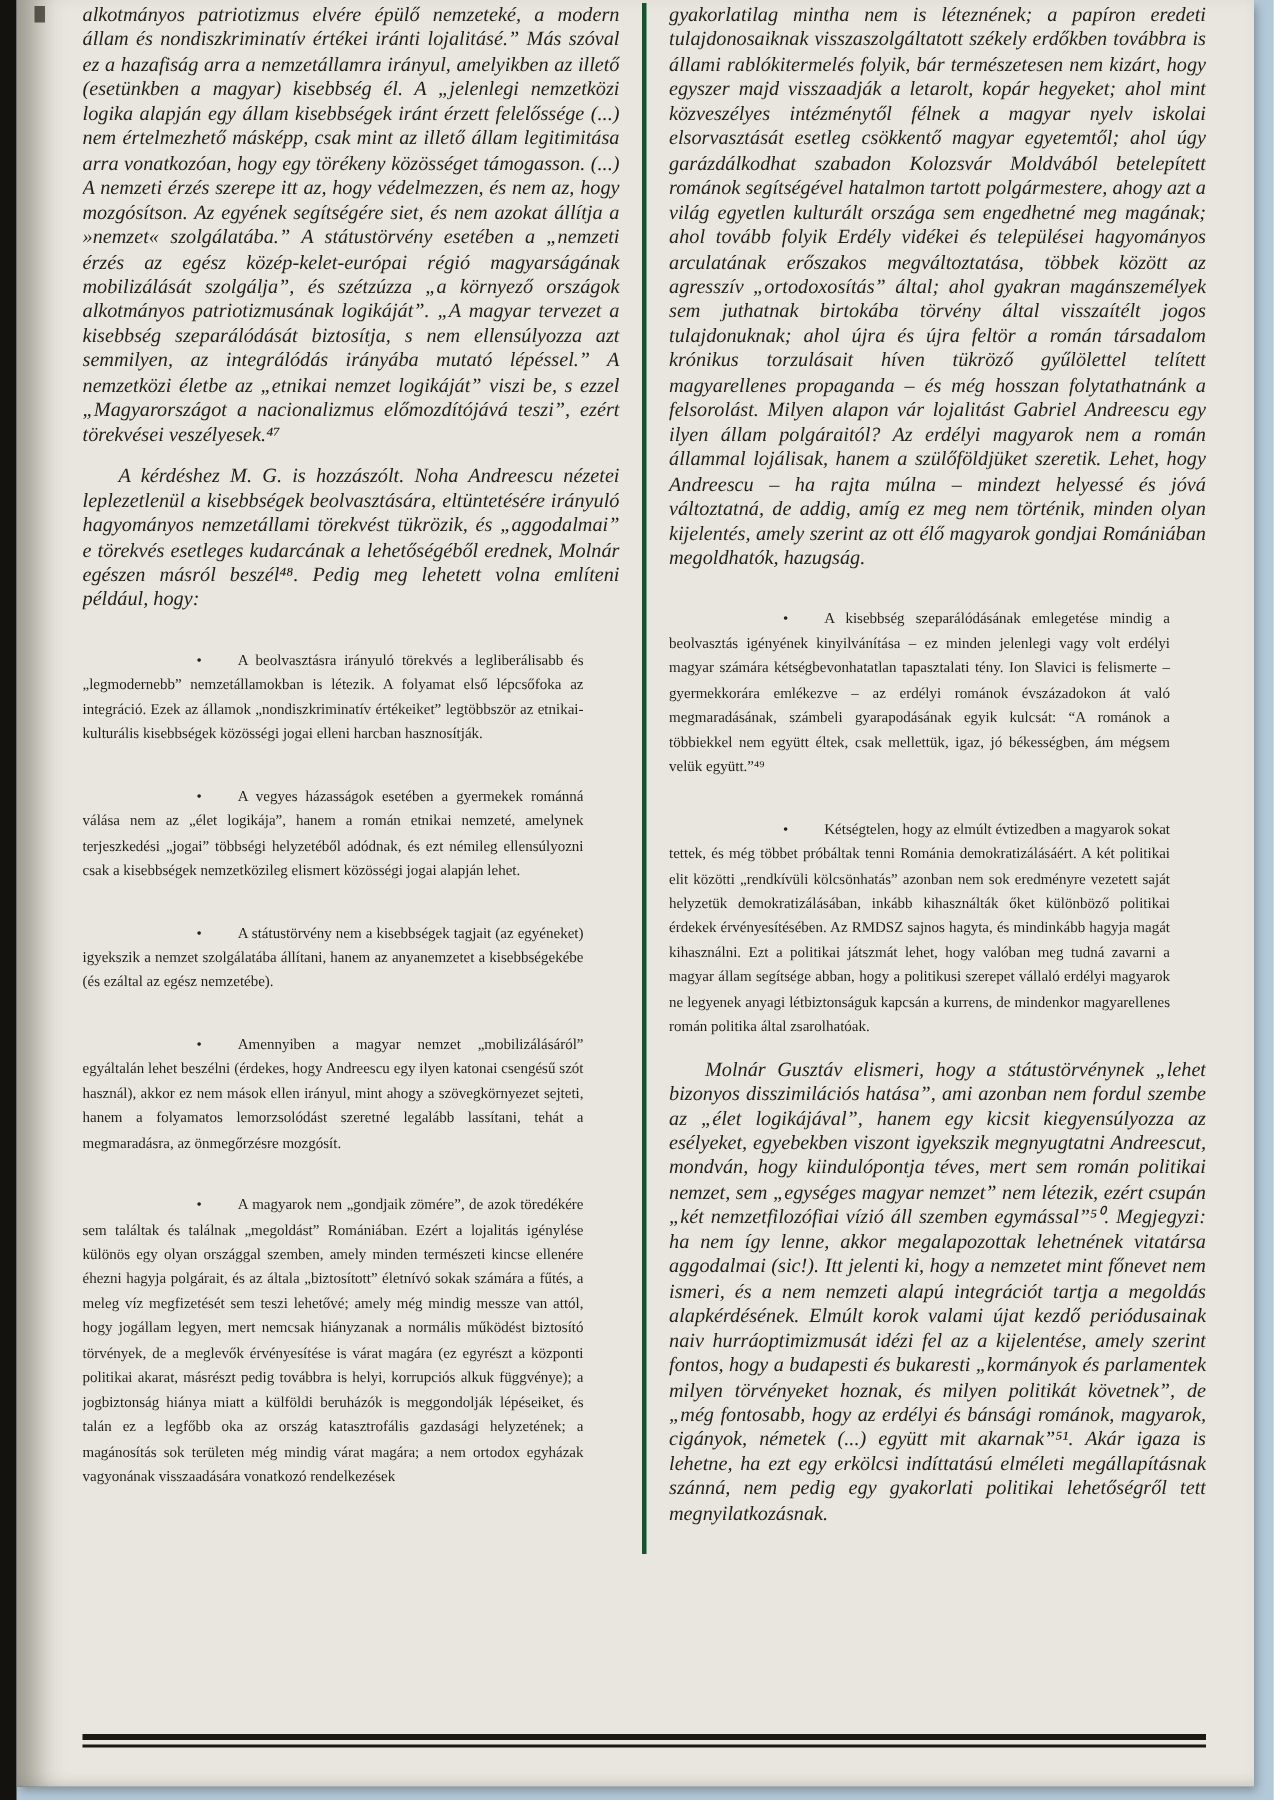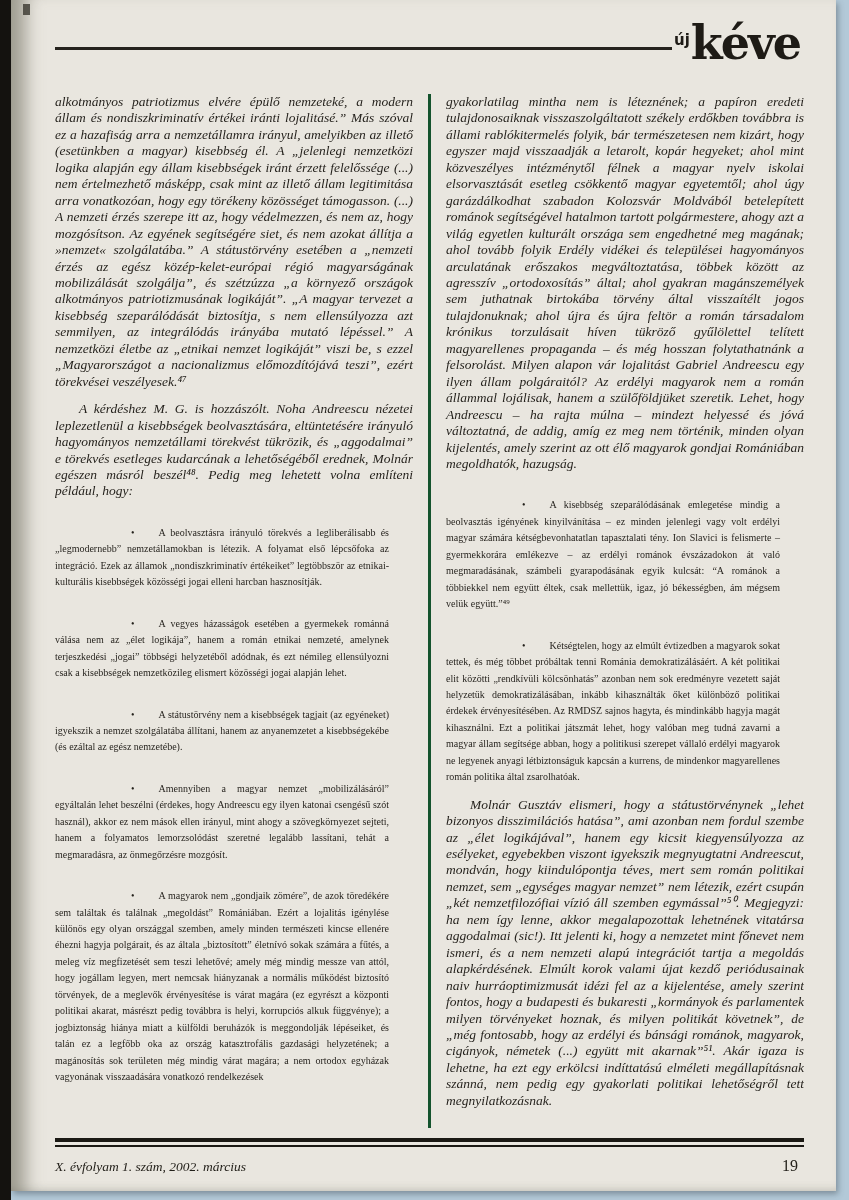--- a/index.html
+++ b/index.html
@@ -88,35 +88,24 @@
 </style>
 </head>
 <body>
 
 <div class="scan-black-edge"></div>
 <div class="scan-mark"></div>
 
 <div class="page">
   <div class="page-inner">
 
-    <div class="header">
-      <div class="header-rule"></div>
-      <div class="logo">
-        <span class="logo-prefix">új</span>
-        <span class="logo-word">kéve</span>
-      </div>
-    </div>
 
     <div class="columns">
       <div class="col col-left"><p class="para plain">alkotmányos patriotizmus elvére épülő nemzeteké, a modern állam és nondiszkriminatív értékei iránti lojalitásé.” Más szóval ez a hazafiság arra a nemzetállamra irányul, amelyikben az illető (esetünkben a magyar) kisebbség él. A „jelenlegi nemzetközi logika alapján egy állam kisebbségek iránt érzett felelőssége (...) nem értelmezhető másképp, csak mint az illető állam legitimitása arra vonatkozóan, hogy egy törékeny közösséget támogasson. (...) A nemzeti érzés szerepe itt az, hogy védelmezzen, és nem az, hogy mozgósítson. Az egyének segítségére siet, és nem azokat állítja a »nemzet« szolgálatába.” A státustörvény esetében a „nemzeti érzés az egész közép-kelet-európai régió magyarságának mobilizálását szolgálja”, és szétzúzza „a környező országok alkotmányos patriotizmusának logikáját”. „A magyar tervezet a kisebbség szeparálódását biztosítja, s nem ellensúlyozza azt semmilyen, az integrálódás irányába mutató lépéssel.” A nemzetközi életbe az „etnikai nemzet logikáját” viszi be, s ezzel „Magyarországot a nacionalizmus előmozdítójává teszi”, ezért törekvései veszélyesek.⁴⁷</p><p class="para indent">A kérdéshez M. G. is hozzászólt. Noha Andreescu nézetei leplezetlenül a kisebbségek beolvasztására, eltüntetésére irányuló hagyományos nemzetállami törekvést tükrözik, és „aggodalmai” e törekvés esetleges kudarcának a lehetőségéből erednek, Molnár egészen másról beszél⁴⁸. Pedig meg lehetett volna említeni például, hogy:</p><p class="para bullet"><span class="bullet">•</span>A beolvasztásra irányuló törekvés a legliberálisabb és „legmodernebb” nemzetállamokban is létezik. A folyamat első lépcsőfoka az integráció. Ezek az államok „nondiszkriminatív értékeiket” legtöbbször az etnikai-kulturális kisebbségek közösségi jogai elleni harcban hasznosítják.</p><p class="para bullet"><span class="bullet">•</span>A vegyes házasságok esetében a gyermekek románná válása nem az „élet logikája”, hanem a román etnikai nemzeté, amelynek terjeszkedési „jogai” többségi helyzetéből adódnak, és ezt némileg ellensúlyozni csak a kisebbségek nemzetközileg elismert közösségi jogai alapján lehet.</p><p class="para bullet"><span class="bullet">•</span>A státustörvény nem a kisebbségek tagjait (az egyéneket) igyekszik a nemzet szolgálatába állítani, hanem az anyanemzetet a kisebbségekébe (és ezáltal az egész nemzetébe).</p><p class="para bullet"><span class="bullet">•</span>Amennyiben a magyar nemzet „mobilizálásáról” egyáltalán lehet beszélni (érdekes, hogy Andreescu egy ilyen katonai csengésű szót használ), akkor ez nem mások ellen irányul, mint ahogy a szövegkörnyezet sejteti, hanem a folyamatos lemorzsolódást szeretné legalább lassítani, tehát a megmaradásra, az önmegőrzésre mozgósít.</p><p class="para bullet"><span class="bullet">•</span>A magyarok nem „gondjaik zömére”, de azok töredékére sem találtak és találnak „megoldást” Romániában. Ezért a lojalitás igénylése különös egy olyan országgal szemben, amely minden természeti kincse ellenére éhezni hagyja polgárait, és az általa „biztosított” életnívó sokak számára a fűtés, a meleg víz megfizetését sem teszi lehetővé; amely még mindig messze van attól, hogy jogállam legyen, mert nemcsak hiányzanak a normális működést biztosító törvények, de a meglevők érvényesítése is várat magára (ez egyrészt a központi politikai akarat, másrészt pedig továbbra is helyi, korrupciós alkuk függvénye); a jogbiztonság hiánya miatt a külföldi beruházók is meggondolják lépéseiket, és talán ez a legfőbb oka az ország katasztrofális gazdasági helyzetének; a magánosítás sok területen még mindig várat magára; a nem ortodox egyházak vagyonának visszaadására vonatkozó rendelkezések</p></div>
       <div class="col col-right"><p class="para plain">gyakorlatilag mintha nem is léteznének; a papíron eredeti tulajdonosaiknak visszaszolgáltatott székely erdőkben továbbra is állami rablókitermelés folyik, bár természetesen nem kizárt, hogy egyszer majd visszaadják a letarolt, kopár hegyeket; ahol mint közveszélyes intézménytől félnek a magyar nyelv iskolai elsorvasztását esetleg csökkentő magyar egyetemtől; ahol úgy garázdálkodhat szabadon Kolozsvár Moldvából betelepített románok segítségével hatalmon tartott polgármestere, ahogy azt a világ egyetlen kulturált országa sem engedhetné meg magának; ahol tovább folyik Erdély vidékei és települései hagyományos arculatának erőszakos megváltoztatása, többek között az agresszív „ortodoxosítás” által; ahol gyakran magánszemélyek sem juthatnak birtokába törvény által visszaítélt jogos tulajdonuknak; ahol újra és újra feltör a román társadalom krónikus torzulásait híven tükröző gyűlölettel telített magyarellenes propaganda – és még hosszan folytathatnánk a felsorolást. Milyen alapon vár lojalitást Gabriel Andreescu egy ilyen állam polgáraitól? Az erdélyi magyarok nem a román állammal lojálisak, hanem a szülőföldjüket szeretik. Lehet, hogy Andreescu – ha rajta múlna – mindezt helyessé és jóvá változtatná, de addig, amíg ez meg nem történik, minden olyan kijelentés, amely szerint az ott élő magyarok gondjai Romániában megoldhatók, hazugság.</p><p class="para bullet"><span class="bullet">•</span>A kisebbség szeparálódásának emlegetése mindig a beolvasztás igényének kinyilvánítása – ez minden jelenlegi vagy volt erdélyi magyar számára kétségbevonhatatlan tapasztalati tény. Ion Slavici is felismerte – gyermekkorára emlékezve – az erdélyi románok évszázadokon át való megmaradásának, számbeli gyarapodásának egyik kulcsát: “A románok a többiekkel nem együtt éltek, csak mellettük, igaz, jó békességben, ám mégsem velük együtt.”⁴⁹</p><p class="para bullet"><span class="bullet">•</span>Kétségtelen, hogy az elmúlt évtizedben a magyarok sokat tettek, és még többet próbáltak tenni Románia demokratizálásáért. A két politikai elit közötti „rendkívüli kölcsönhatás” azonban nem sok eredményre vezetett saját helyzetük demokratizálásában, inkább kihasználták őket különböző politikai érdekek érvényesítésében. Az RMDSZ sajnos hagyta, és mindinkább hagyja magát kihasználni. Ezt a politikai játszmát lehet, hogy valóban meg tudná zavarni a magyar állam segítsége abban, hogy a politikusi szerepet vállaló erdélyi magyarok ne legyenek anyagi létbiztonságuk kapcsán a kurrens, de mindenkor magyarellenes román politika által zsarolhatóak.</p><p class="para indent">Molnár Gusztáv elismeri, hogy a státustörvénynek „lehet bizonyos disszimilációs hatása”, ami azonban nem fordul szembe az „élet logikájával”, hanem egy kicsit kiegyensúlyozza az esélyeket, egyebekben viszont igyekszik megnyugtatni Andreescut, mondván, hogy kiindulópontja téves, mert sem román politikai nemzet, sem „egységes magyar nemzet” nem létezik, ezért csupán „két nemzetfilozófiai vízió áll szemben egymással”⁵⁰. Megjegyzi: ha nem így lenne, akkor megalapozottak lehetnének vitatársa aggodalmai (sic!). Itt jelenti ki, hogy a nemzetet mint főnevet nem ismeri, és a nem nemzeti alapú integrációt tartja a megoldás alapkérdésének. Elmúlt korok valami újat kezdő periódusainak naiv hurráoptimizmusát idézi fel az a kijelentése, amely szerint fontos, hogy a budapesti és bukaresti „kormányok és parlamentek milyen törvényeket hoznak, és milyen politikát követnek”, de „még fontosabb, hogy az erdélyi és bánsági románok, magyarok, cigányok, németek (...) együtt mit akarnak”⁵¹. Akár igaza is lehetne, ha ezt egy erkölcsi indíttatású elméleti megállapításnak szánná, nem pedig egy gyakorlati politikai lehetőségről tett megnyilatkozásnak.</p></div>
     </div>
 
     <div class="footer">
       <div class="footer-rule"></div>
-      <div class="footer-row">
-        <span class="footer-issue">X. évfolyam 1. szám, 2002. március</span>
-        <span class="footer-page">19</span>
-      </div>
     </div>
 
   </div>
 </div>
 
 </body></html>

